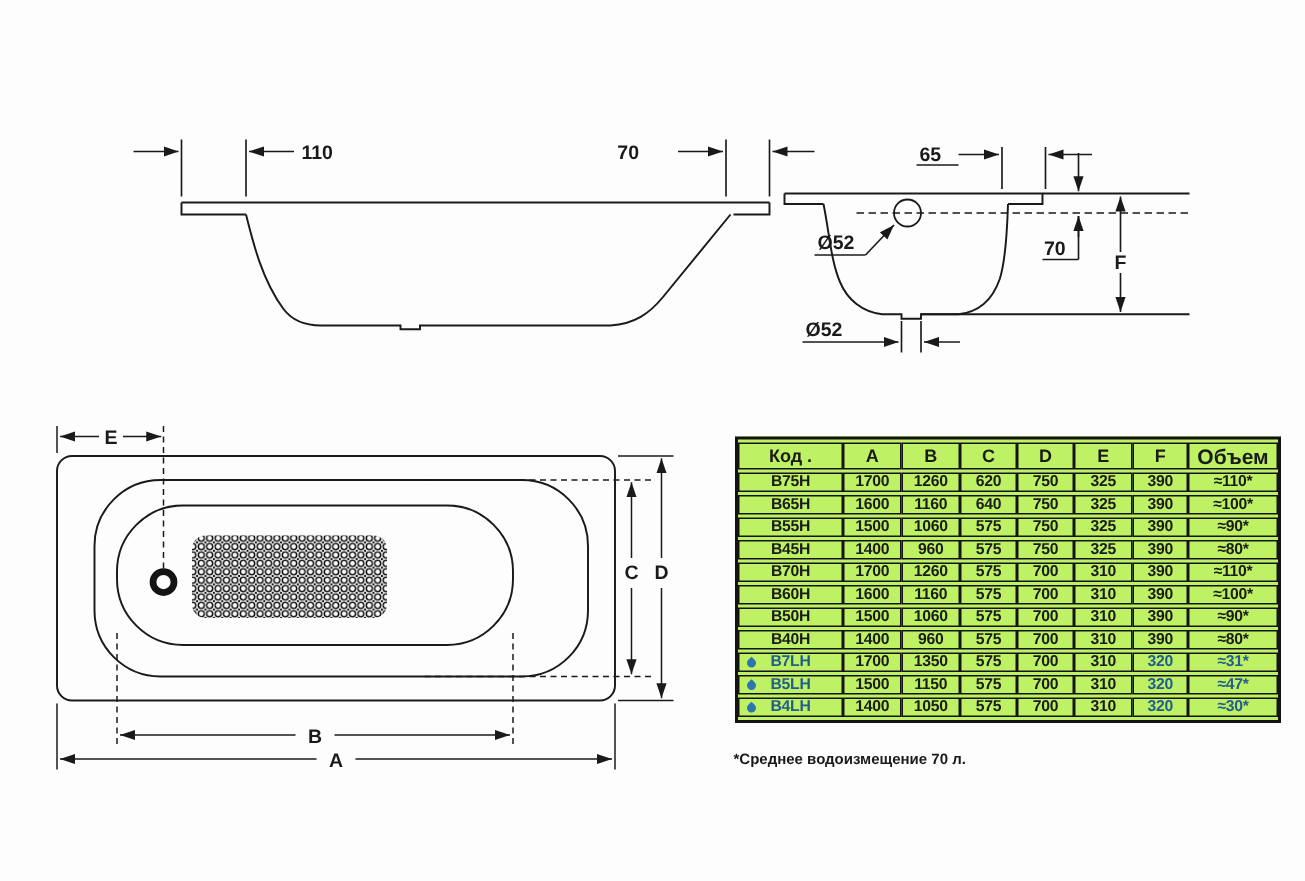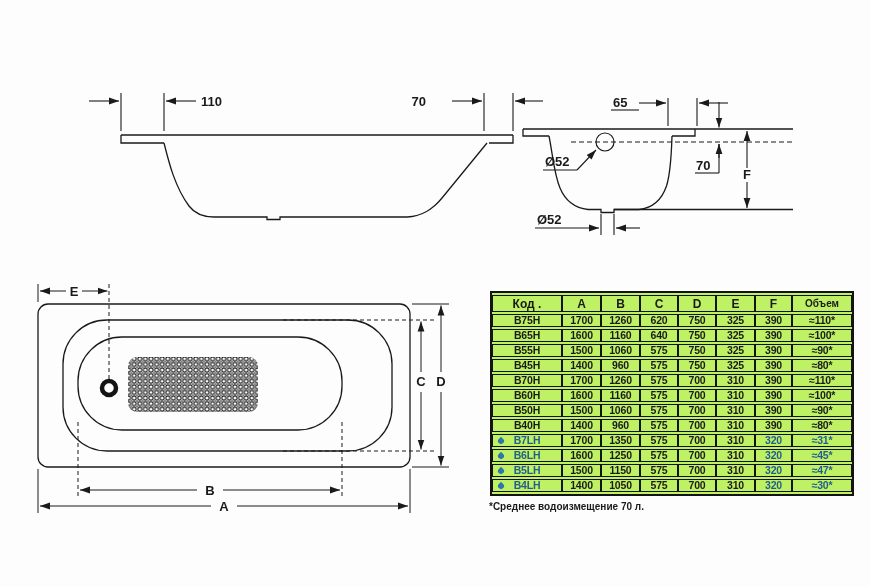--- a/index.html
+++ b/index.html
@@ -8,21 +8,21 @@
   .stage{position:absolute;left:0;top:0;width:712px;height:587px;}
   svg{position:absolute;overflow:visible;}
   svg text{font-family:"Liberation Sans",sans-serif;font-size:13px;font-weight:bold;fill:#1a1a1a;}
   
   .spec-table-wrap{position:absolute;left:490px;top:291px;width:364px;}
   table.spec{border-collapse:separate;border-spacing:0 2px;border:2px solid #141414;
              table-layout:fixed;width:364px;background:#bef264;}
   table.spec th,table.spec td{border:1px solid #141414;text-align:center;vertical-align:middle;
              padding:0 1px;font-weight:bold;overflow:hidden;white-space:nowrap;}
   table.spec th{height:15px;font-size:12px;}
-  table.spec th.th-vol{font-size:10px;}
+  table.spec th.th-vol{font-size:14px;}
   table.spec td{height:11px;font-size:10.5px;line-height:11px;letter-spacing:-0.2px;}
   td.code-cell{position:relative;}
   .blue{color:#235d8f;}
   .drop{position:absolute;left:5px;top:3px;width:6px;height:6px;background:#2f74ad;
         border-radius:0 50% 50% 50%;transform:rotate(45deg);}
   .footnote{position:absolute;left:489px;top:501px;font-size:10px;font-weight:bold;color:#1a1a1a;}
 </style>
 </head>
 <body>
 
@@ -271,30 +271,20 @@
             <td class="code-cell blue"><span class="drop"></span>B7LH</td>
             <td>1700</td>
             <td>1350</td>
             <td>575</td>
             <td>700</td>
             <td>310</td>
             <td class="blue">320</td>
             <td class="blue">≈31*</td>
           </tr>
           <tr>
-            <td class="code-cell blue"><span class="drop"></span>B6LH</td>
-            <td>1600</td>
-            <td>1250</td>
-            <td>575</td>
-            <td>700</td>
-            <td>310</td>
-            <td class="blue">320</td>
-            <td class="blue">≈45*</td>
-          </tr>
-          <tr>
             <td class="code-cell blue"><span class="drop"></span>B5LH</td>
             <td>1500</td>
             <td>1150</td>
             <td>575</td>
             <td>700</td>
             <td>310</td>
             <td class="blue">320</td>
             <td class="blue">≈47*</td>
           </tr>
           <tr>

